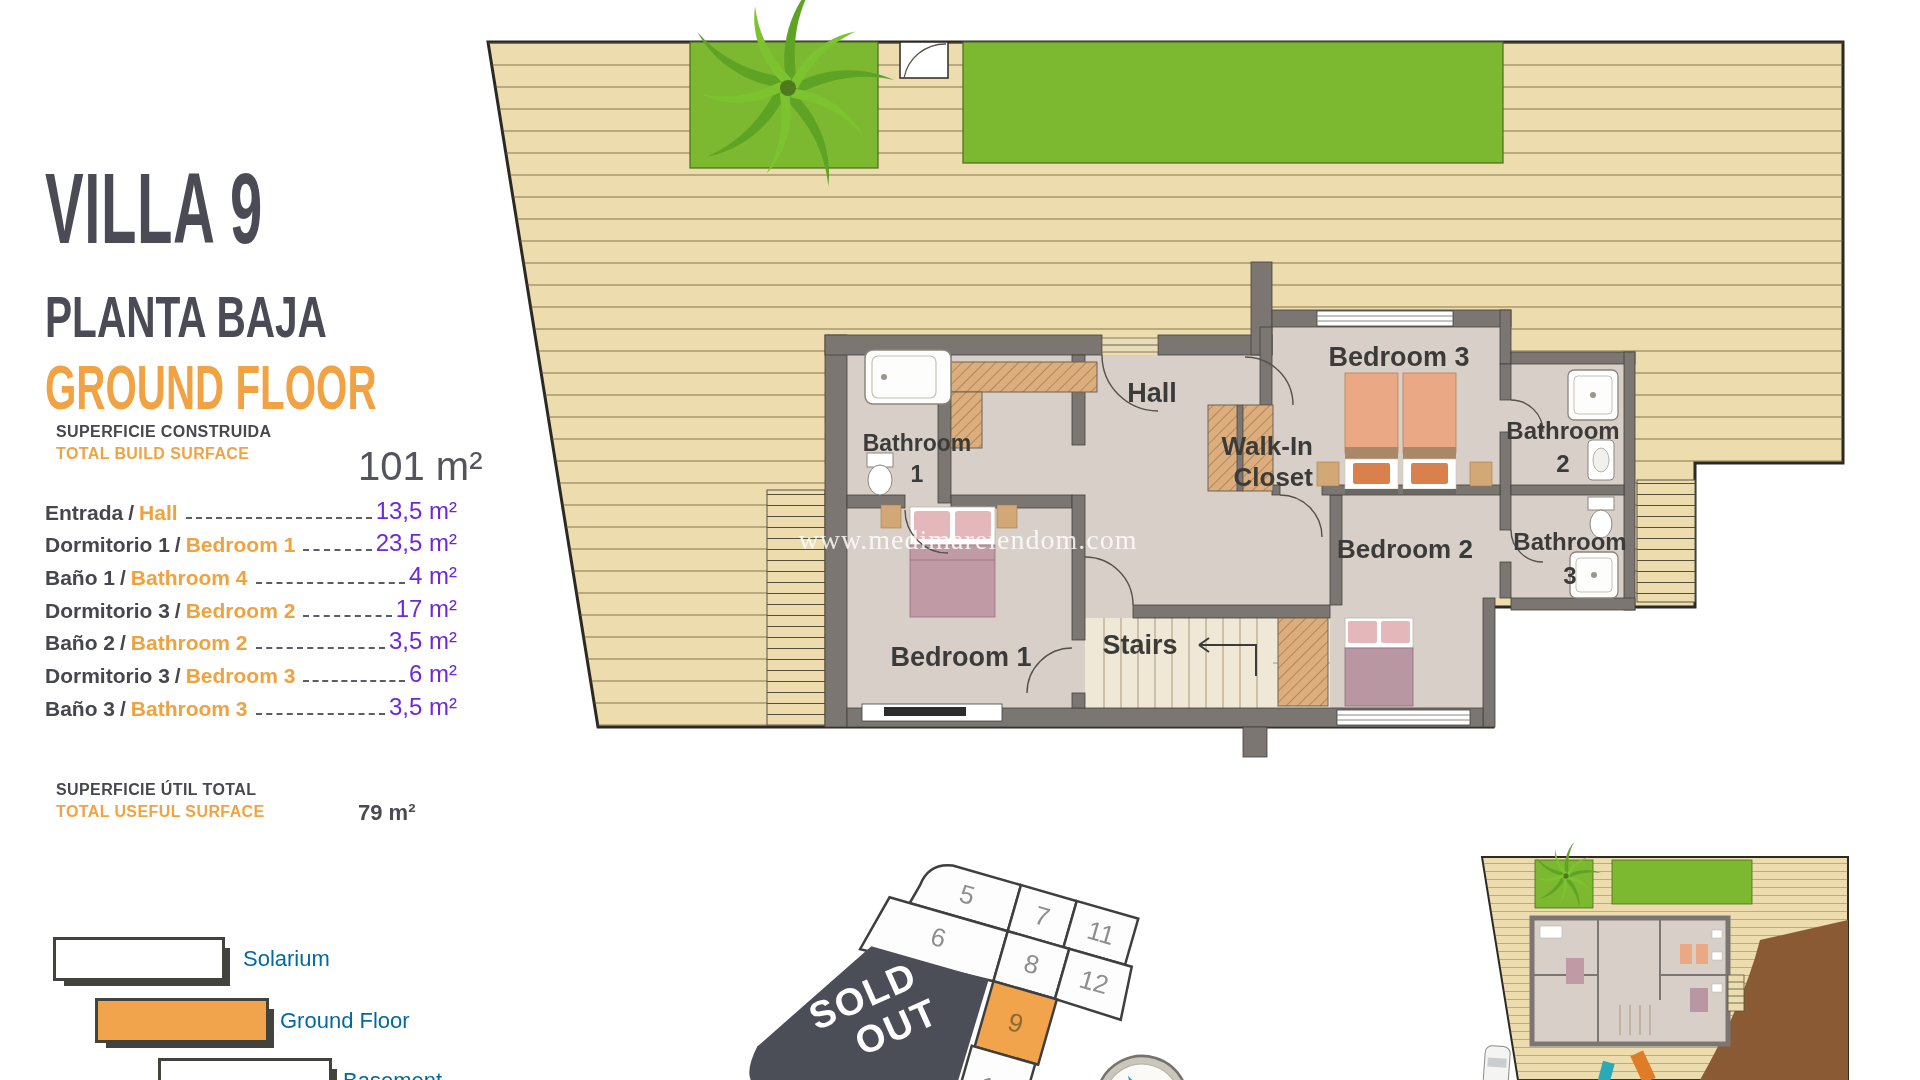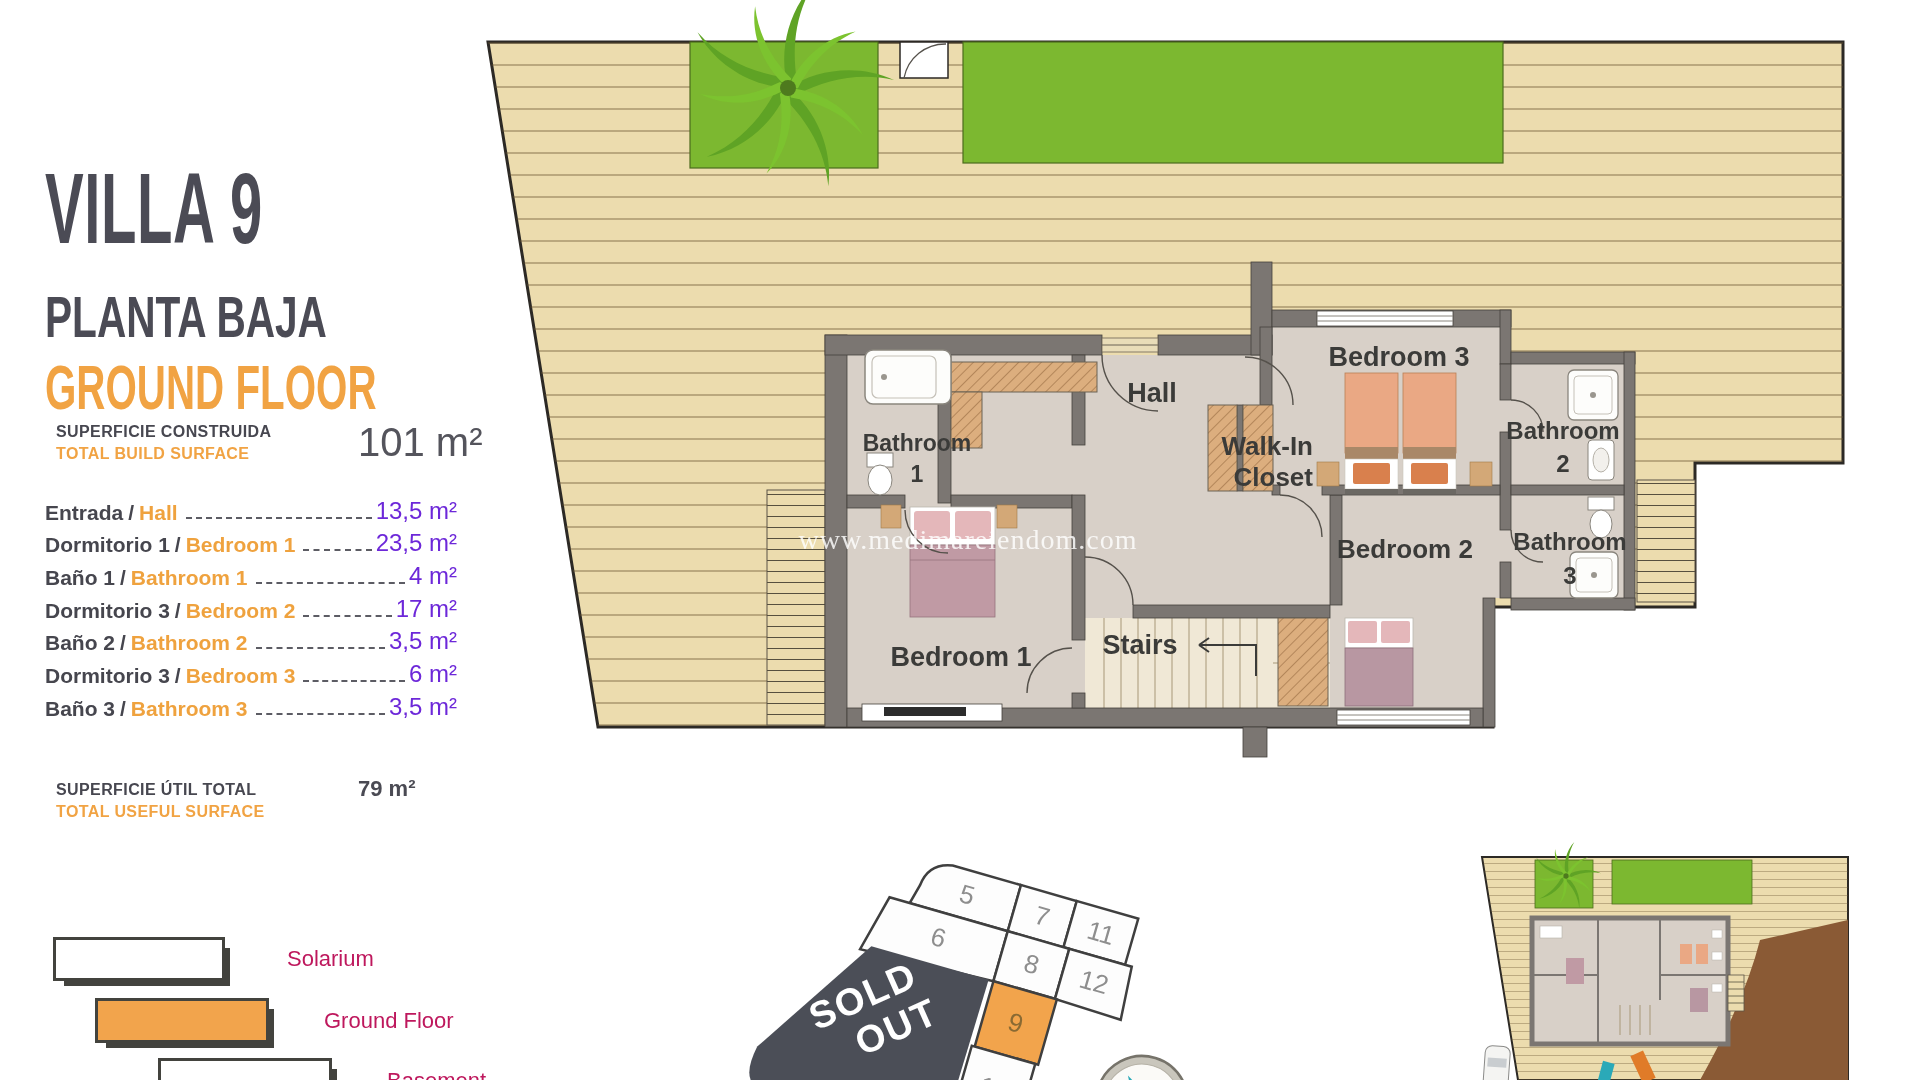--- a/index.html
+++ b/index.html
@@ -7,33 +7,33 @@
          font-family:"Liberation Sans",sans-serif;}
   .abs{position:absolute;}
   
   .h-condensed{font-weight:700;color:#4b4b55;transform-origin:0 0;white-space:nowrap;line-height:1;}
   #villa-title{left:45px;top:158px;font-size:100px;transform:scaleX(.58);letter-spacing:1px;}
   #subtitle-es{left:45px;top:288px;font-size:58px;transform:scaleX(.70);}
   #subtitle-en{left:45px;top:356px;font-size:63px;transform:scaleX(.64);color:#f1a343;}
   .mini-head{left:56px;font-size:16px;font-weight:800;letter-spacing:.4px;white-space:nowrap;line-height:1;}
   .mini-head.dark{color:#474750;}
   .mini-head.orange{color:#f1a343;}
-  .big-val{color:#54545c;white-space:nowrap;line-height:1;}
+  .big-val{color:#54545c;white-space:nowrap;line-height:1;margin-top:24px;}
   #built-value{left:358px;top:422px;font-size:40px;font-weight:400;}
   #useful-value{left:358px;top:778px;font-size:22px;font-weight:700;color:#4a4a53;}
   #room-list{left:45px;top:492px;width:412px;}
   .room-row{display:flex;align-items:flex-end;height:32.7px;font-size:21px;}
   .room-es{color:#46464e;font-weight:600;white-space:nowrap;}
   .room-sep{color:#46464e;font-weight:600;margin:0 5px;}
   .room-en{color:#efa23e;font-weight:600;white-space:nowrap;}
   .leader{flex:1;border-bottom:2px dashed #5c5c64;margin:0 4px 6px 8px;min-width:18px;}
   .room-val{color:#6d28d9;font-size:24px;font-weight:400;white-space:nowrap;}
   
   .legend-box{border:3px solid #43433e;box-shadow:8px 8px 0 -3px #43433e;}
-  .legend-label{font-size:22px;color:#be185d;white-space:nowrap;margin-left:44px;}
+  .legend-label{font-size:22px;color:#0369a1;white-space:nowrap;}
   #legend-swatch-solarium{left:53px;top:937px;width:166px;height:38px;background:#ffffff;}
   #legend-label-solarium{left:243px;top:946px;}
   #legend-swatch-ground{left:95px;top:998px;width:168px;height:39px;background:#f2a44c;}
   #legend-label-ground{left:280px;top:1008px;}
   #legend-swatch-basement{left:158px;top:1058px;width:168px;height:39px;background:#ffffff;}
   #legend-label-basement{left:343px;top:1068px;}
   
   svg text{font-family:"Liberation Sans",sans-serif;}
   .lbl{fill:#3b3b39;font-weight:700;}
   .mid{text-anchor:middle;}
@@ -355,21 +355,21 @@
       <div class="room-row">
         <span class="room-es">Dormitorio 1</span>
         <span class="room-sep">/</span>
         <span class="room-en">Bedroom 1</span>
         <span class="leader"></span>
         <span class="room-val">23,5 m²</span>
       </div>
       <div class="room-row">
         <span class="room-es">Baño 1</span>
         <span class="room-sep">/</span>
-        <span class="room-en">Bathroom 1</span>
+        <span class="room-en">Bathroom 4</span>
         <span class="leader"></span>
         <span class="room-val">4 m²</span>
       </div>
       <div class="room-row">
         <span class="room-es">Dormitorio 3</span>
         <span class="room-sep">/</span>
         <span class="room-en">Bedroom 2</span>
         <span class="leader"></span>
         <span class="room-val">17 m²</span>
       </div>

